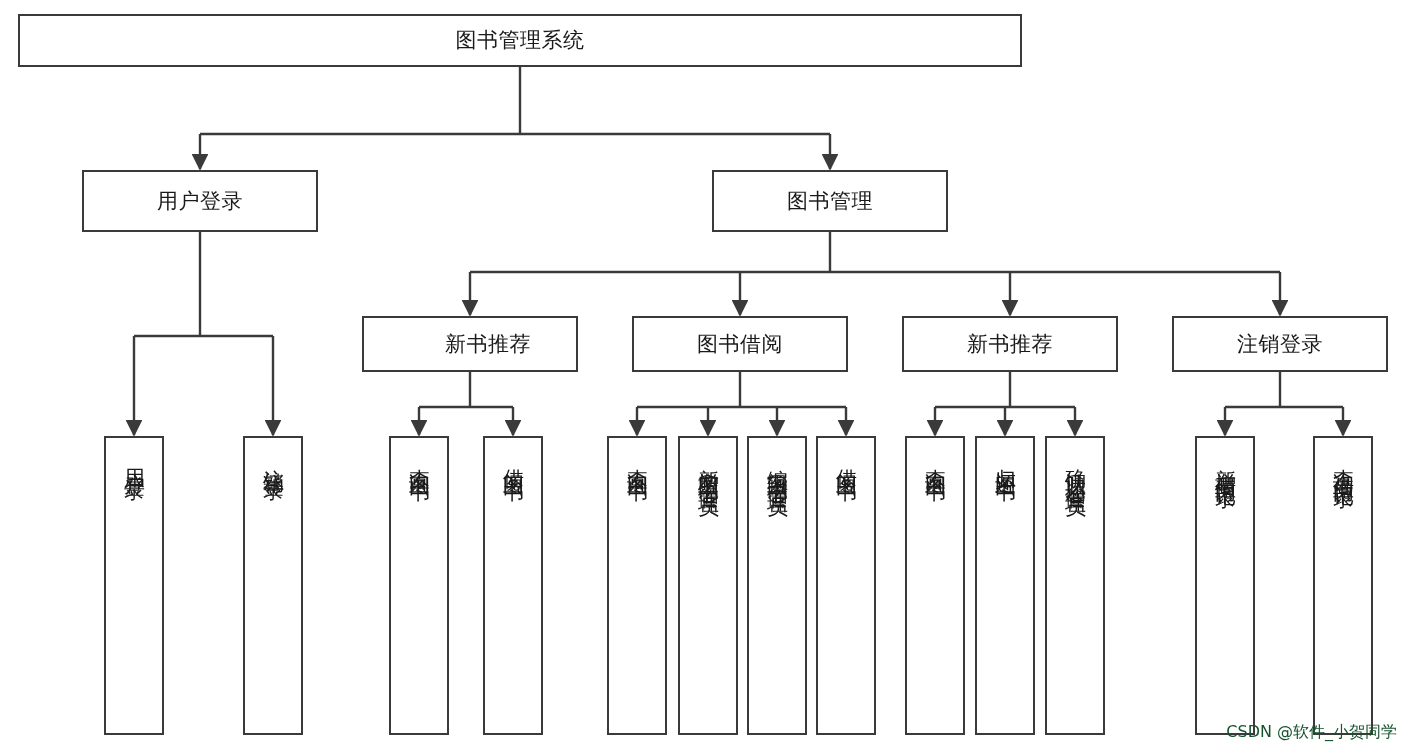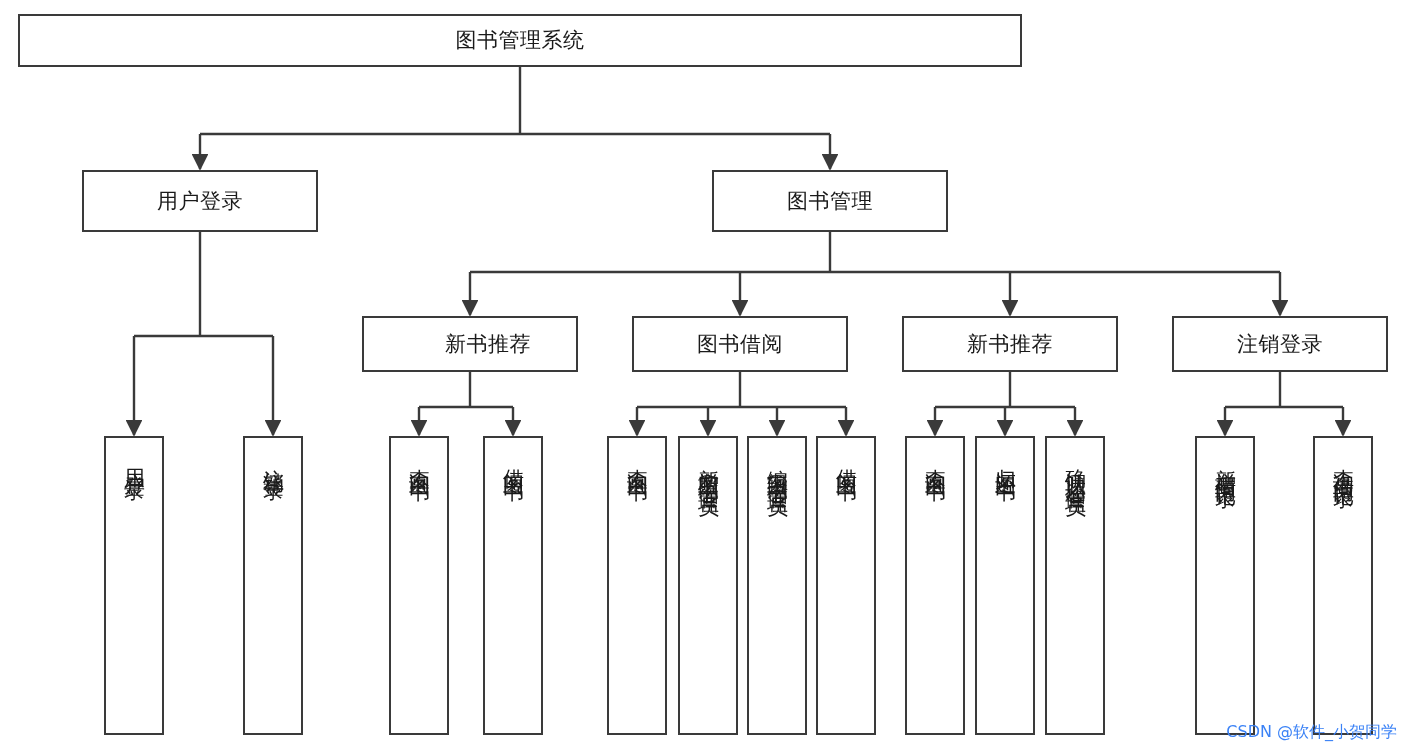--- a/index.html
+++ b/index.html
@@ -57,21 +57,21 @@
     font-size: 21px;
     letter-spacing: 4px;
     line-height: 1.0;
     white-space: nowrap;
   }
   #watermark {
     position: absolute;
     right: 8px;
     bottom: 4px;
     font-size: 16px;
-    color: #3b82f6;
+    color: #14532d;
     white-space: nowrap;
     user-select: none;
   }
 </style>
 </head>
 <body>
 
 <div id="canvas">
 
   <svg id="edges" viewBox="0 0 1405 747" width="1405" height="747" xmlns="http://www.w3.org/2000/svg">

